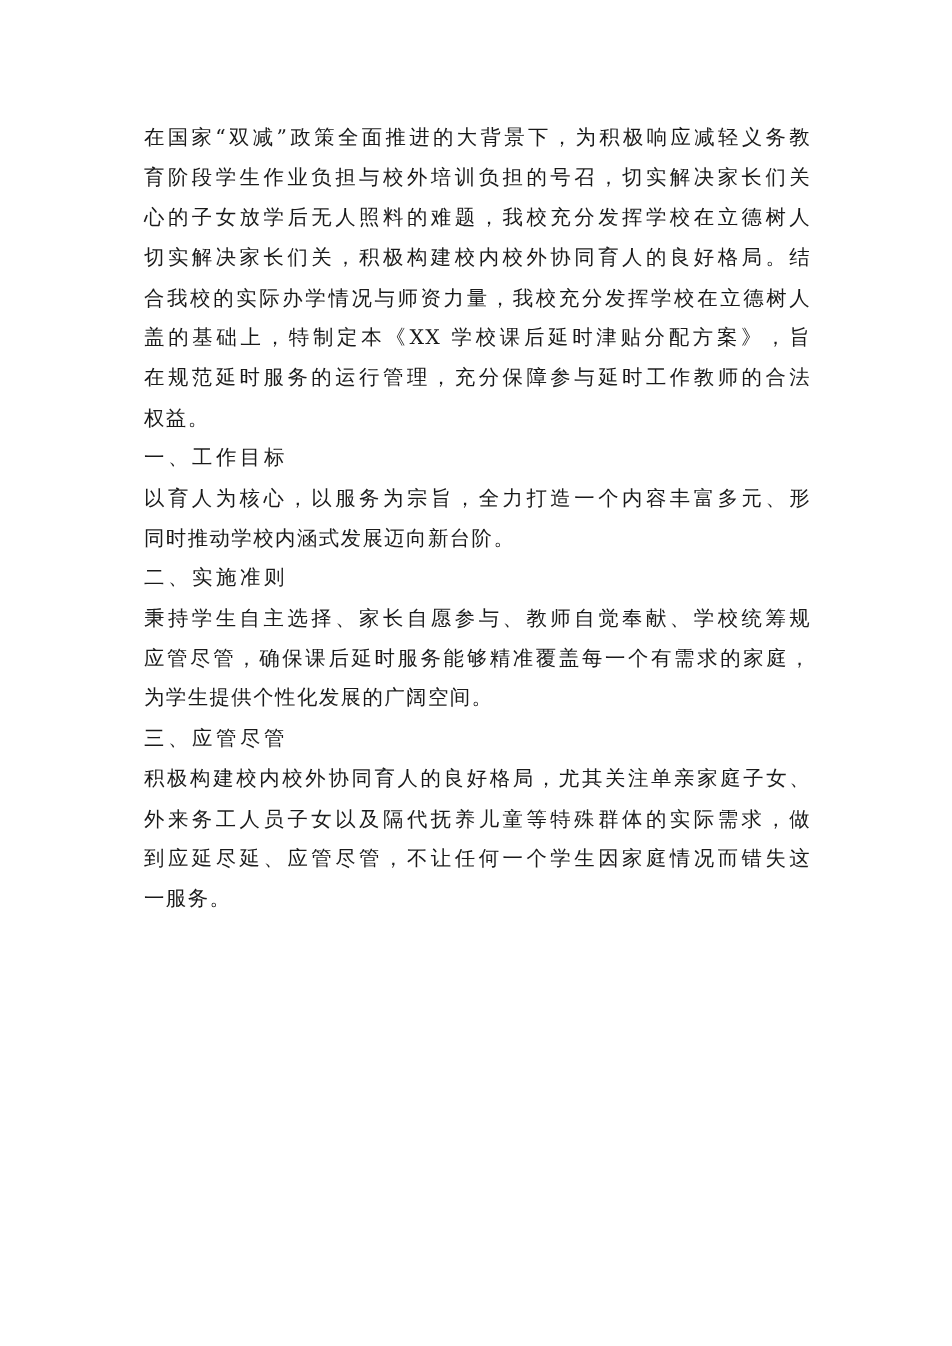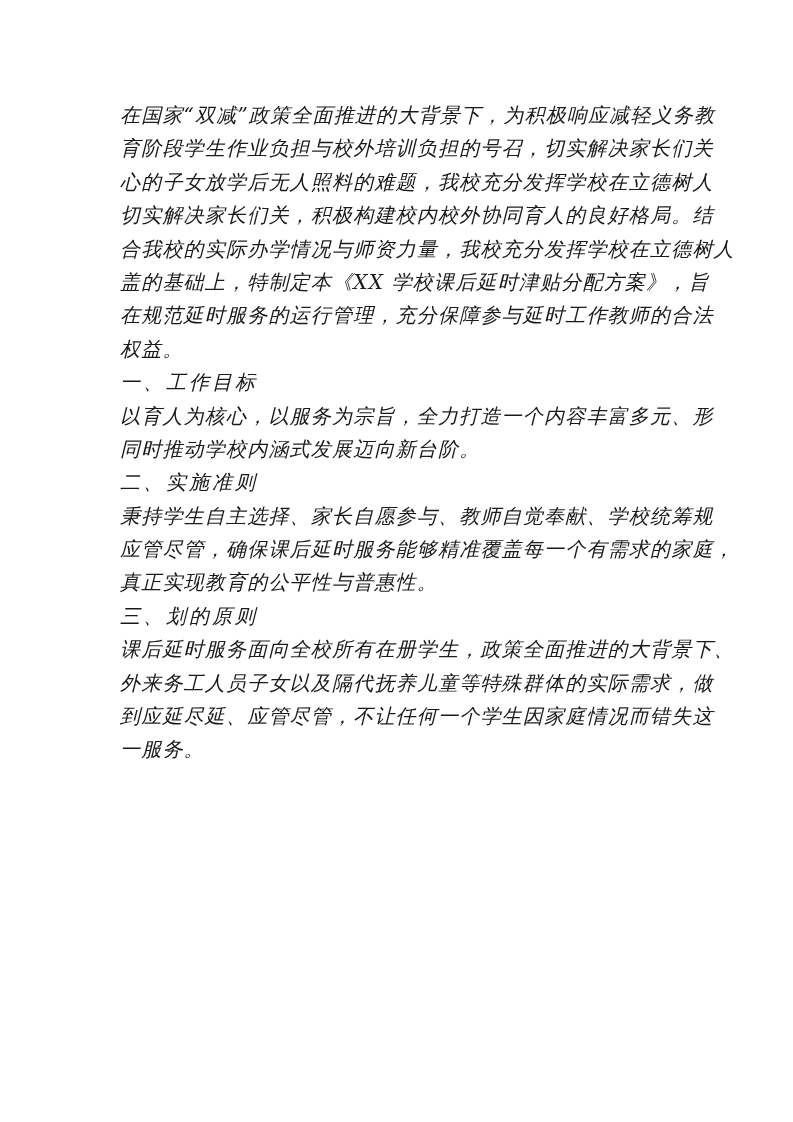--- a/index.html
+++ b/index.html
@@ -18,26 +18,25 @@
     .page {
       position: absolute;
       left: 120px;
       top: 99px;
       width: 556px;
     }
     .line {
       display: block;
       height: 33.4px;
       line-height: 33.4px;
-      font-size: 20px;
+      font-size: 17px;
       white-space: nowrap;
       text-align: justify;
       text-align-last: justify;
       letter-spacing: 1.2px;
-      font-style: italic;
     }
     .line.last {
       text-align-last: left;
     }
     .heading {
       letter-spacing: 3px;
     }
   </style>
 </head>
 <body>
@@ -58,24 +57,24 @@
   <div>
     <span class="line last heading">一、工作目标</span>
     <span class="line">以育人为核心，以服务为宗旨，全力打造一个内容丰富多元、形</span>
     <span class="line last">同时推动学校内涵式发展迈向新台阶。</span>
   </div>
 
   <div>
     <span class="line last heading">二、实施准则</span>
     <span class="line">秉持学生自主选择、家长自愿参与、教师自觉奉献、学校统筹规</span>
     <span class="line">应管尽管，确保课后延时服务能够精准覆盖每一个有需求的家庭，</span>
-    <span class="line last">真正实现教育的公平性与普惠性。</span>
+    <span class="line last">为学生提供个性化发展的广阔空间。</span>
   </div>
 
   <div>
-    <span class="line last heading">三、划的原则</span>
-    <span class="line">课后延时服务面向全校所有在册学生，政策全面推进的大背景下、</span>
+    <span class="line last heading">三、应管尽管</span>
+    <span class="line">积极构建校内校外协同育人的良好格局，尤其关注单亲家庭子女、</span>
     <span class="line">外来务工人员子女以及隔代抚养儿童等特殊群体的实际需求，做</span>
     <span class="line">到应延尽延、应管尽管，不让任何一个学生因家庭情况而错失这</span>
     <span class="line last">一服务。</span>
   </div>
 
 </div>
 
 </body></html>

